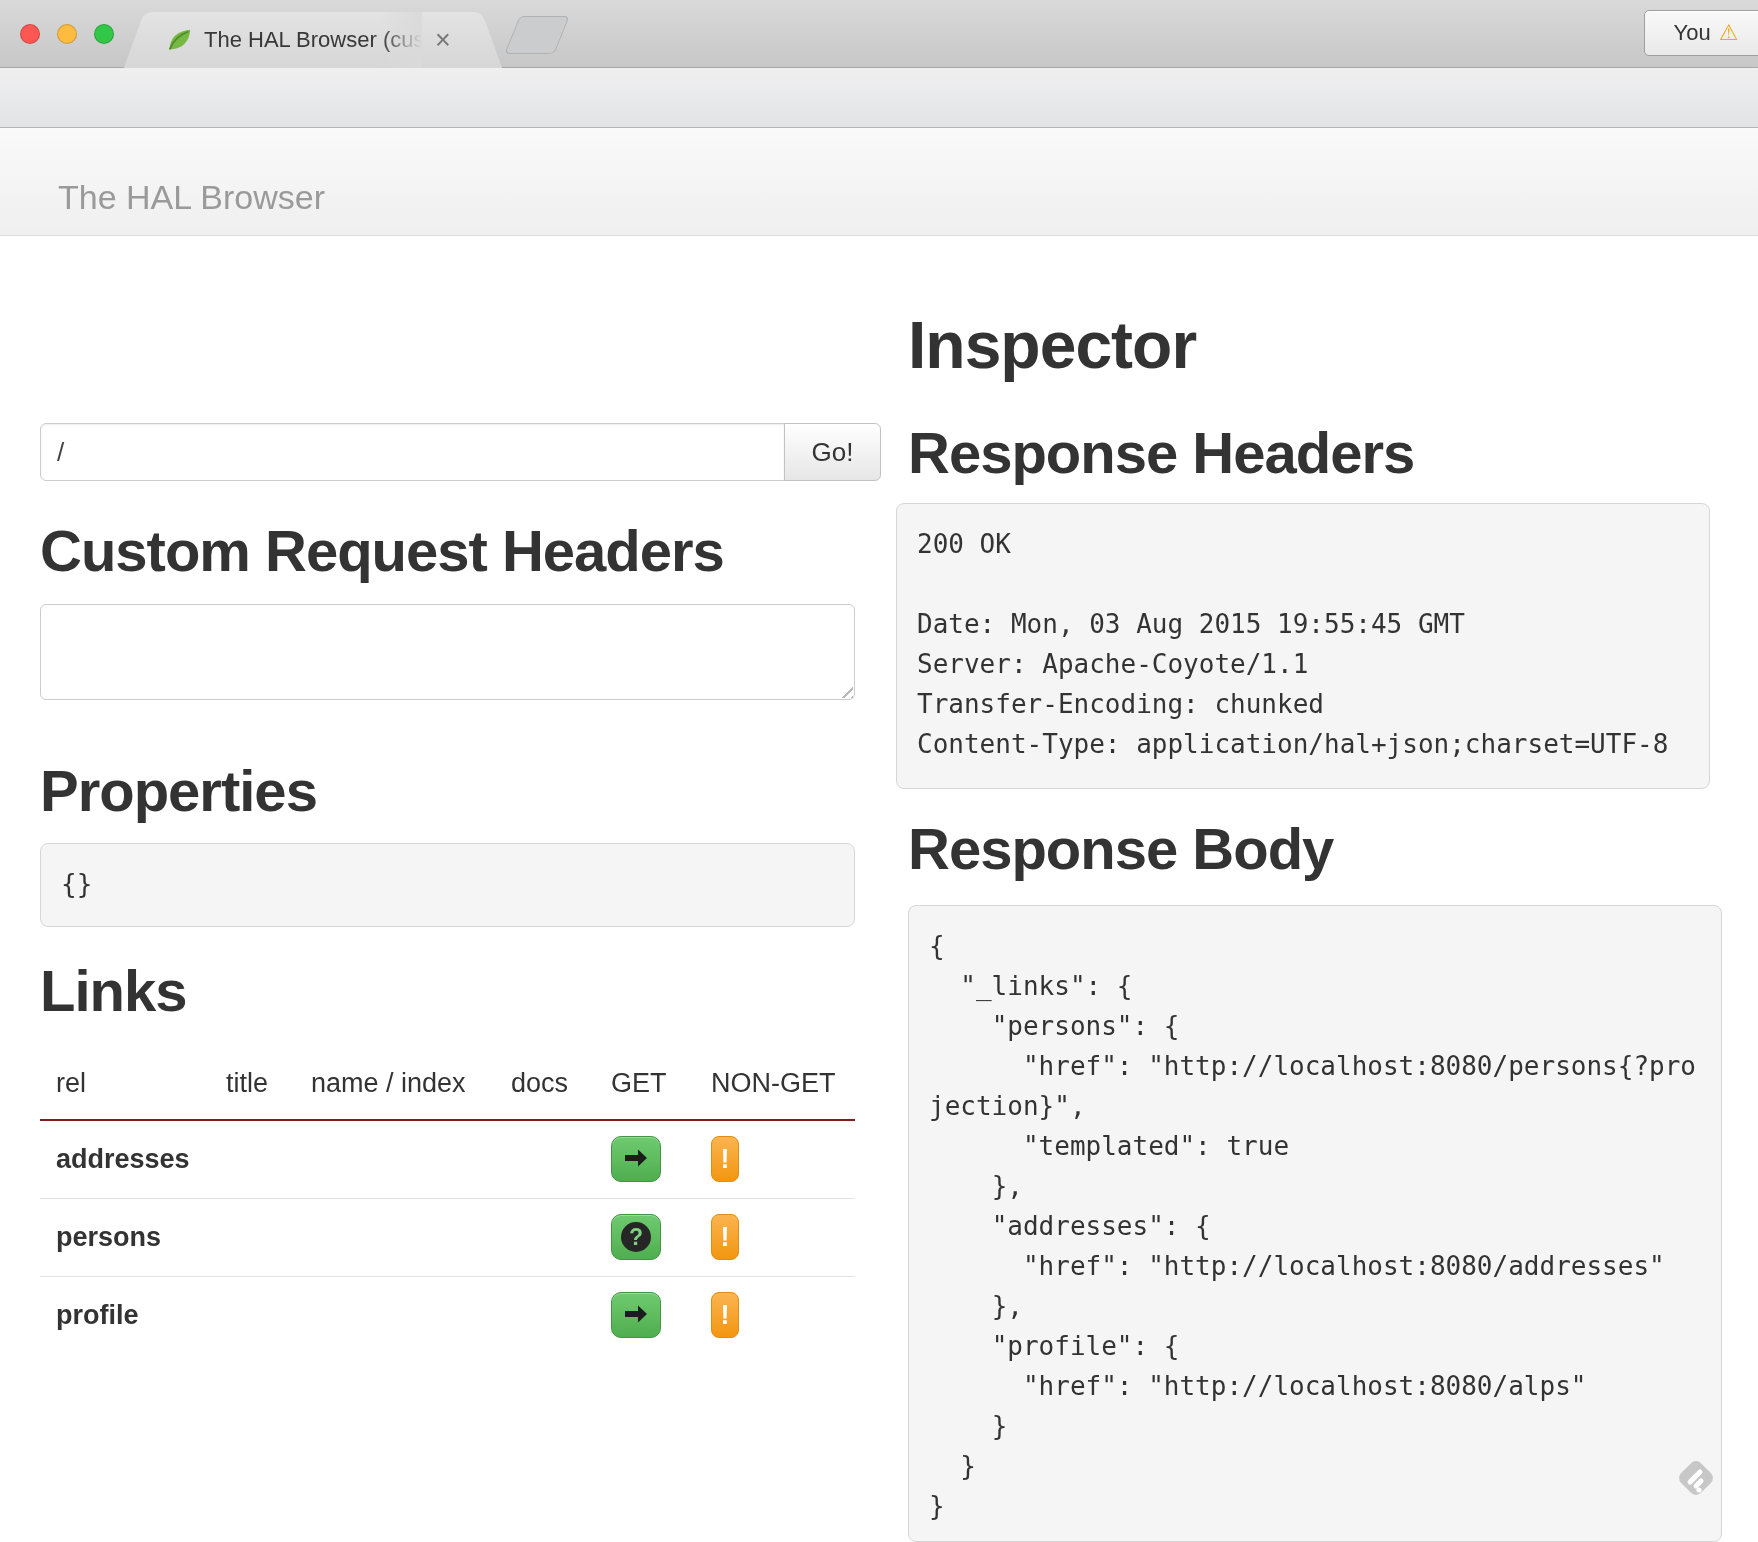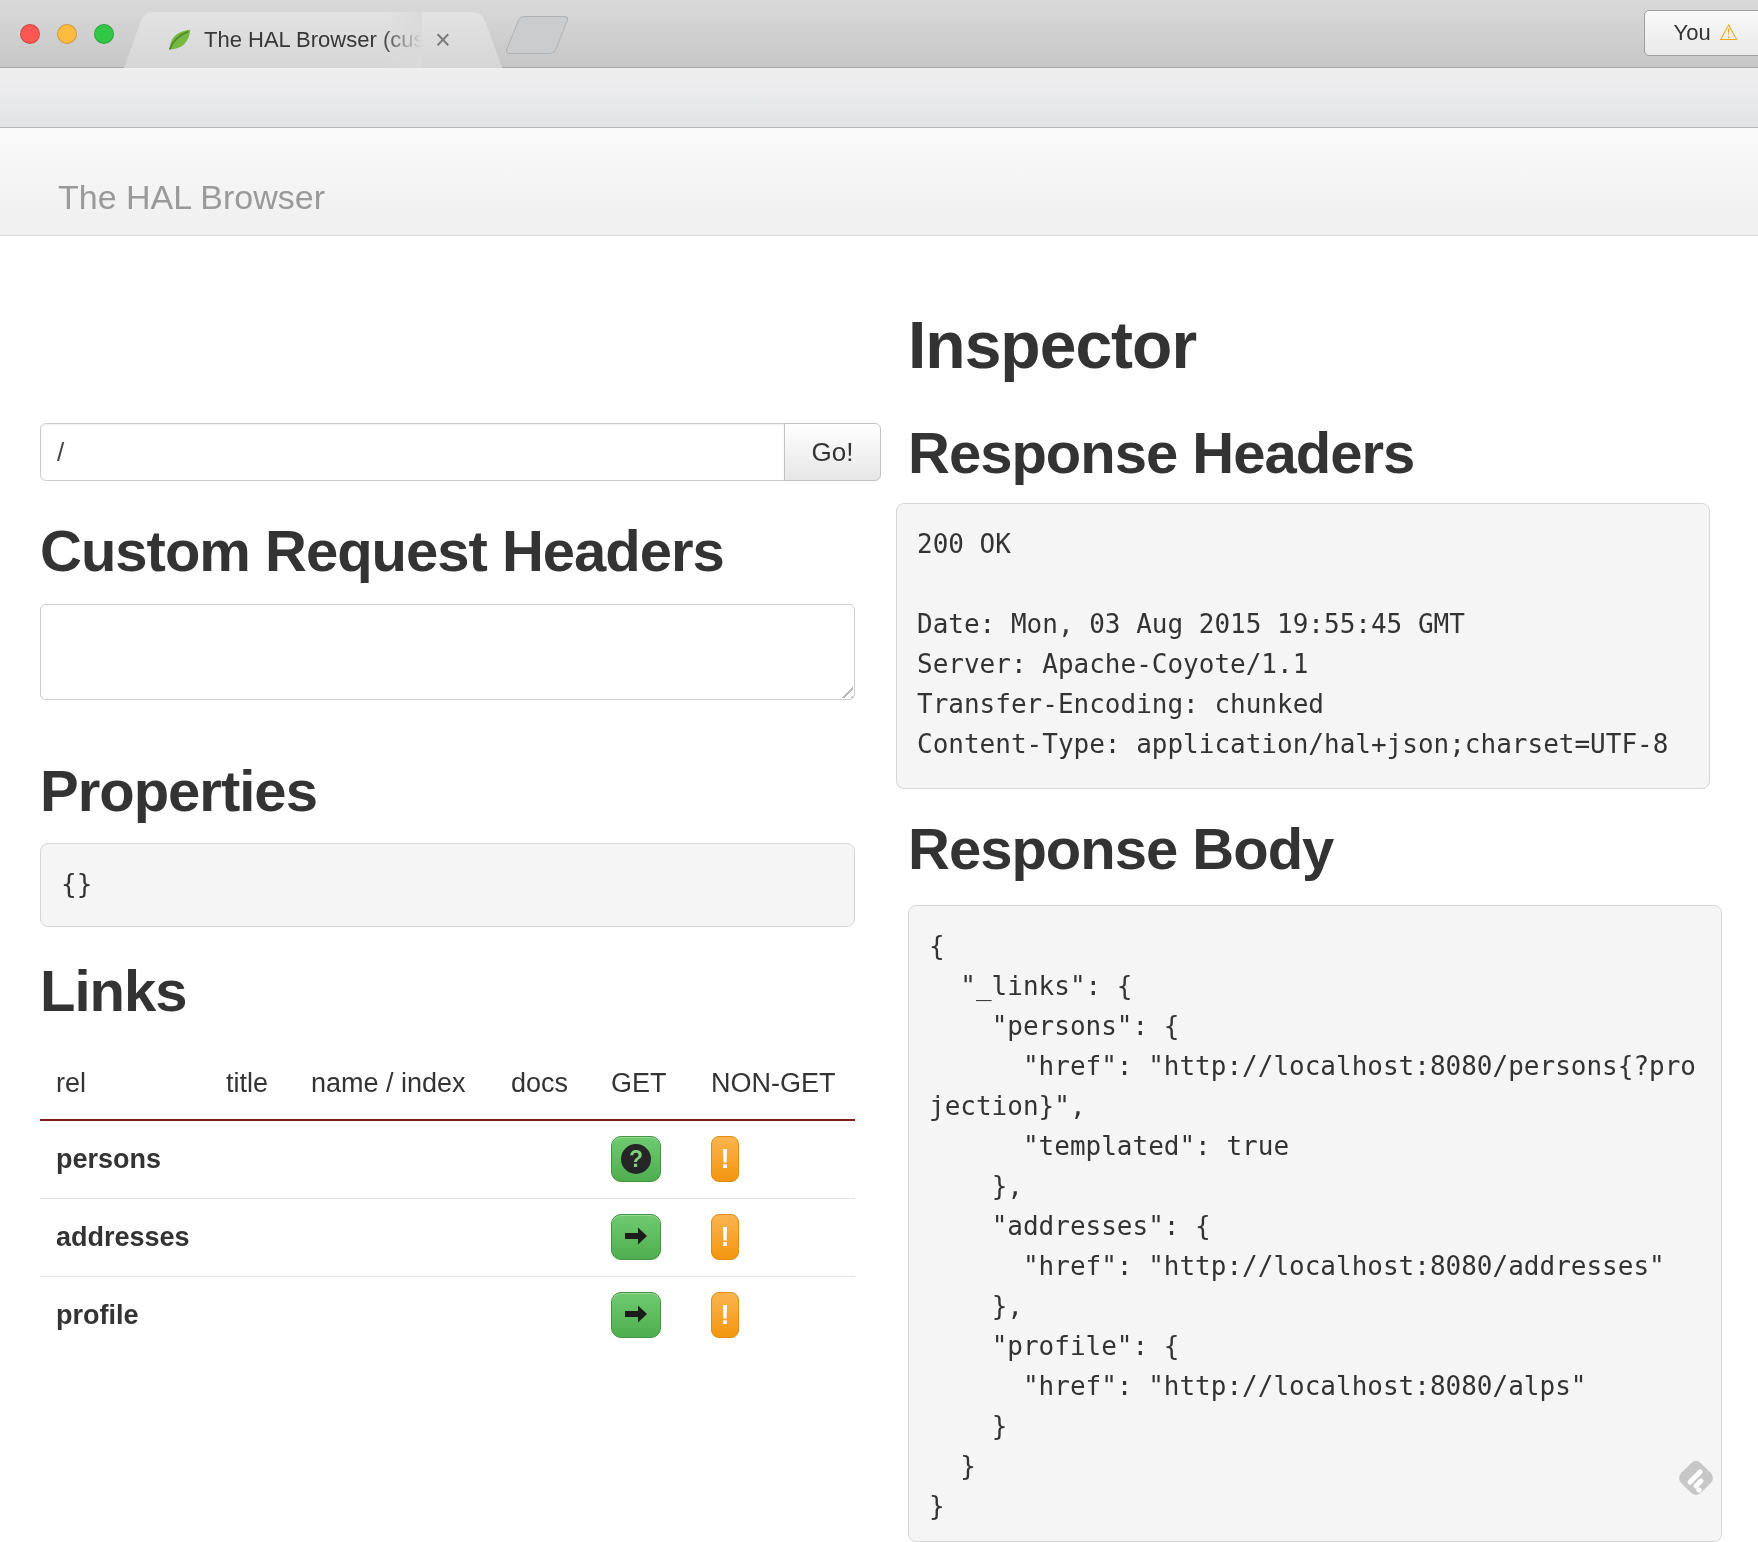--- a/index.html
+++ b/index.html
@@ -261,42 +261,42 @@
         <th>rel</th>
         <th>title</th>
         <th>name / index</th>
         <th>docs</th>
         <th>GET</th>
         <th>NON-GET</th>
       </tr>
     </thead>
     <tbody>
       <tr>
-        <td class="rel">persons</td>
-        <td></td>
-          <td></td>
-          <td></td>
-        <td><button class="btn-get">
-          <span class="qcirc">?</span>
-        </button></td>
-        <td><button class="btn-nonget">
-          <span>!</span>
-        </button></td>
-      </tr>
-      <tr>
         <td class="rel">addresses</td>
         <td></td>
           <td></td>
           <td></td>
         <td><button class="btn-get">
           <span>
             <svg width="26" height="20" viewBox="0 0 26 20">
                   <path d="M2 7 h13 V1.5 L24 10 l-9 8.5 V13 H2 z" fill="#1c1c1c"></path>
                 </svg>
           </span>
+        </button></td>
+        <td><button class="btn-nonget">
+          <span>!</span>
+        </button></td>
+      </tr>
+      <tr>
+        <td class="rel">persons</td>
+        <td></td>
+          <td></td>
+          <td></td>
+        <td><button class="btn-get">
+          <span class="qcirc">?</span>
         </button></td>
         <td><button class="btn-nonget">
           <span>!</span>
         </button></td>
       </tr>
       <tr>
         <td class="rel">profile</td>
         <td></td>
           <td></td>
           <td></td>

